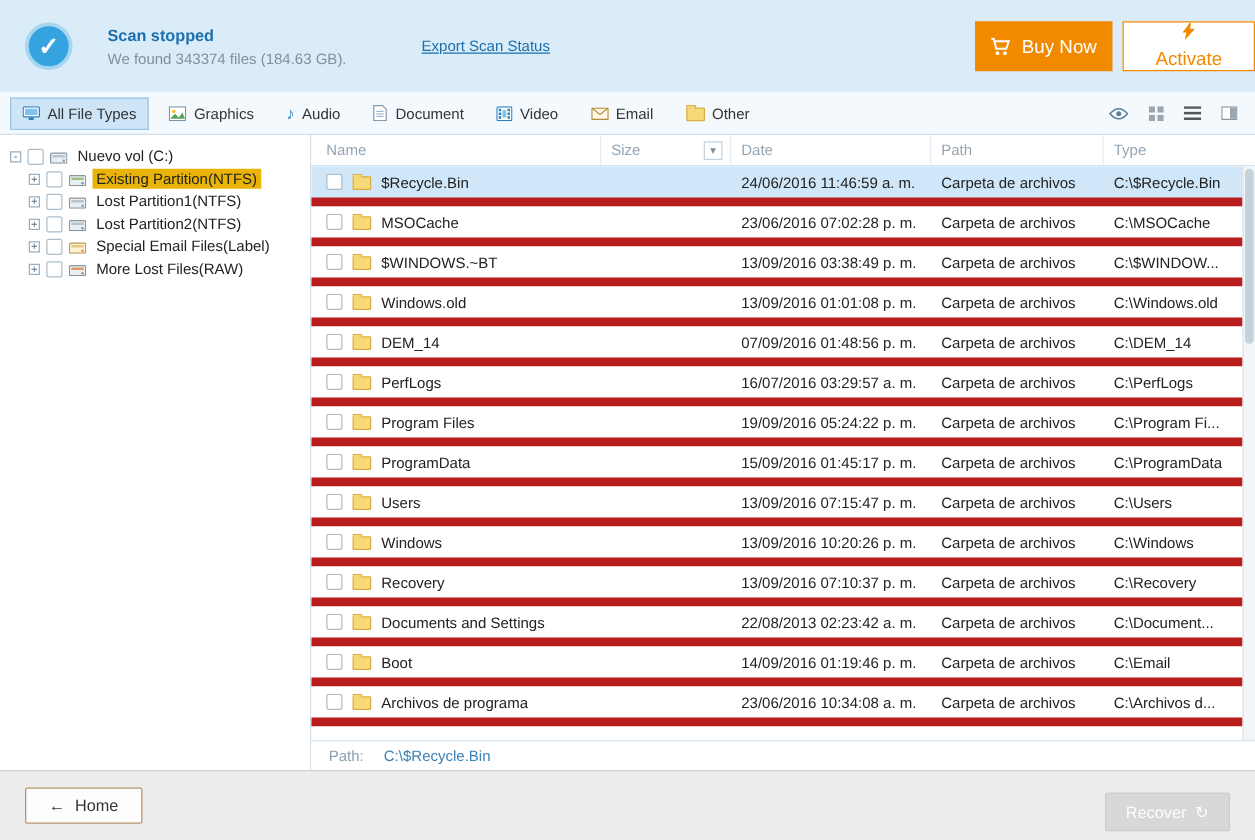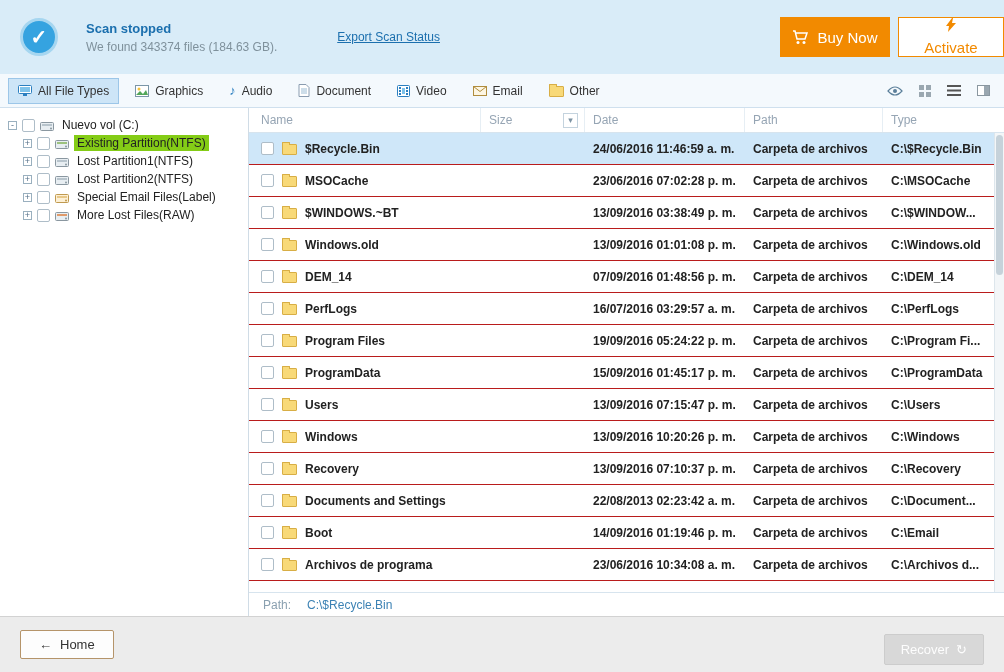--- a/index.html
+++ b/index.html
@@ -58,34 +58,34 @@
   .content { flex:1; display:flex; min-height:0; }
   .sidebar { width:249px; flex:none; border-right:1px solid #d0dce6; background:#fff; padding:8px 0 0 8px; overflow:hidden; }
   .tree-row { display:flex; align-items:center; gap:5px; height:18px; white-space:nowrap; cursor:pointer; }
   .tree-children { margin-left:15px; }
   .expander {
     width:9px; height:9px; border:1px solid #9ab0bf; background:#fff; flex:none;
     font-size:9px; line-height:7px; text-align:center; color:#56718a;
   }
   .cb { width:13px; height:13px; border:1px solid #aebdc8; background:#fff; border-radius:2px; flex:none; cursor:pointer; }
   .tree-label { padding:1px 3px; }
-  .tree-row.selected .tree-label { background:#84cc16; }
+  .tree-row.selected .tree-label { background:#eab308; }
 
   .main { flex:1; display:flex; flex-direction:column; position:relative; background:#fff; min-width:0; }
   .thead, .trow { display:grid; grid-template-columns:232px 104px 160px 138px 1fr; align-items:center; }
   .thead { height:25px; color:#96a5b4; border-bottom:1px solid #d7e4ee; flex:none; }
   .thead > div { padding-left:8px; border-right:1px solid #e6eef4; height:100%; display:flex; align-items:center; cursor:pointer; }
   .thead > div:first-child { padding-left:12px; }
   .thead > div:last-child { border-right:none; }
   .size-filter {
     margin-left:auto; margin-right:6px; width:15px; height:15px; border:1px solid #c4d3de;
     display:flex; align-items:center; justify-content:center; color:#7d93a3; font-size:9px; cursor:pointer; background:#fff;
   }
   .tbody { flex:1; overflow:hidden; }
-  .trow { height:32px; border-bottom:1px solid #b91c1c; font-size:12px; cursor:pointer;font-weight:bold; }
+  .trow { height:32px; border-bottom:7px solid #b91c1c; font-size:12px; cursor:pointer; }
   .trow.selected { background:#cfe7f9; }
   .cell-name { display:flex; align-items:center; gap:8px; padding-left:12px; overflow:hidden; white-space:nowrap; }
   .cell { padding-left:8px; overflow:hidden; white-space:nowrap; }
 
   .folder { width:15px; height:11px; background:#f8d978; border:1px solid #d8ae45; border-radius:1px; position:relative; flex:none; margin-top:2px; }
   .folder::before {
     content:""; position:absolute; top:-3px; left:-1px; width:6px; height:2px;
     background:#f8d978; border:1px solid #d8ae45; border-bottom:none; border-radius:1px 1px 0 0;
   }
 

